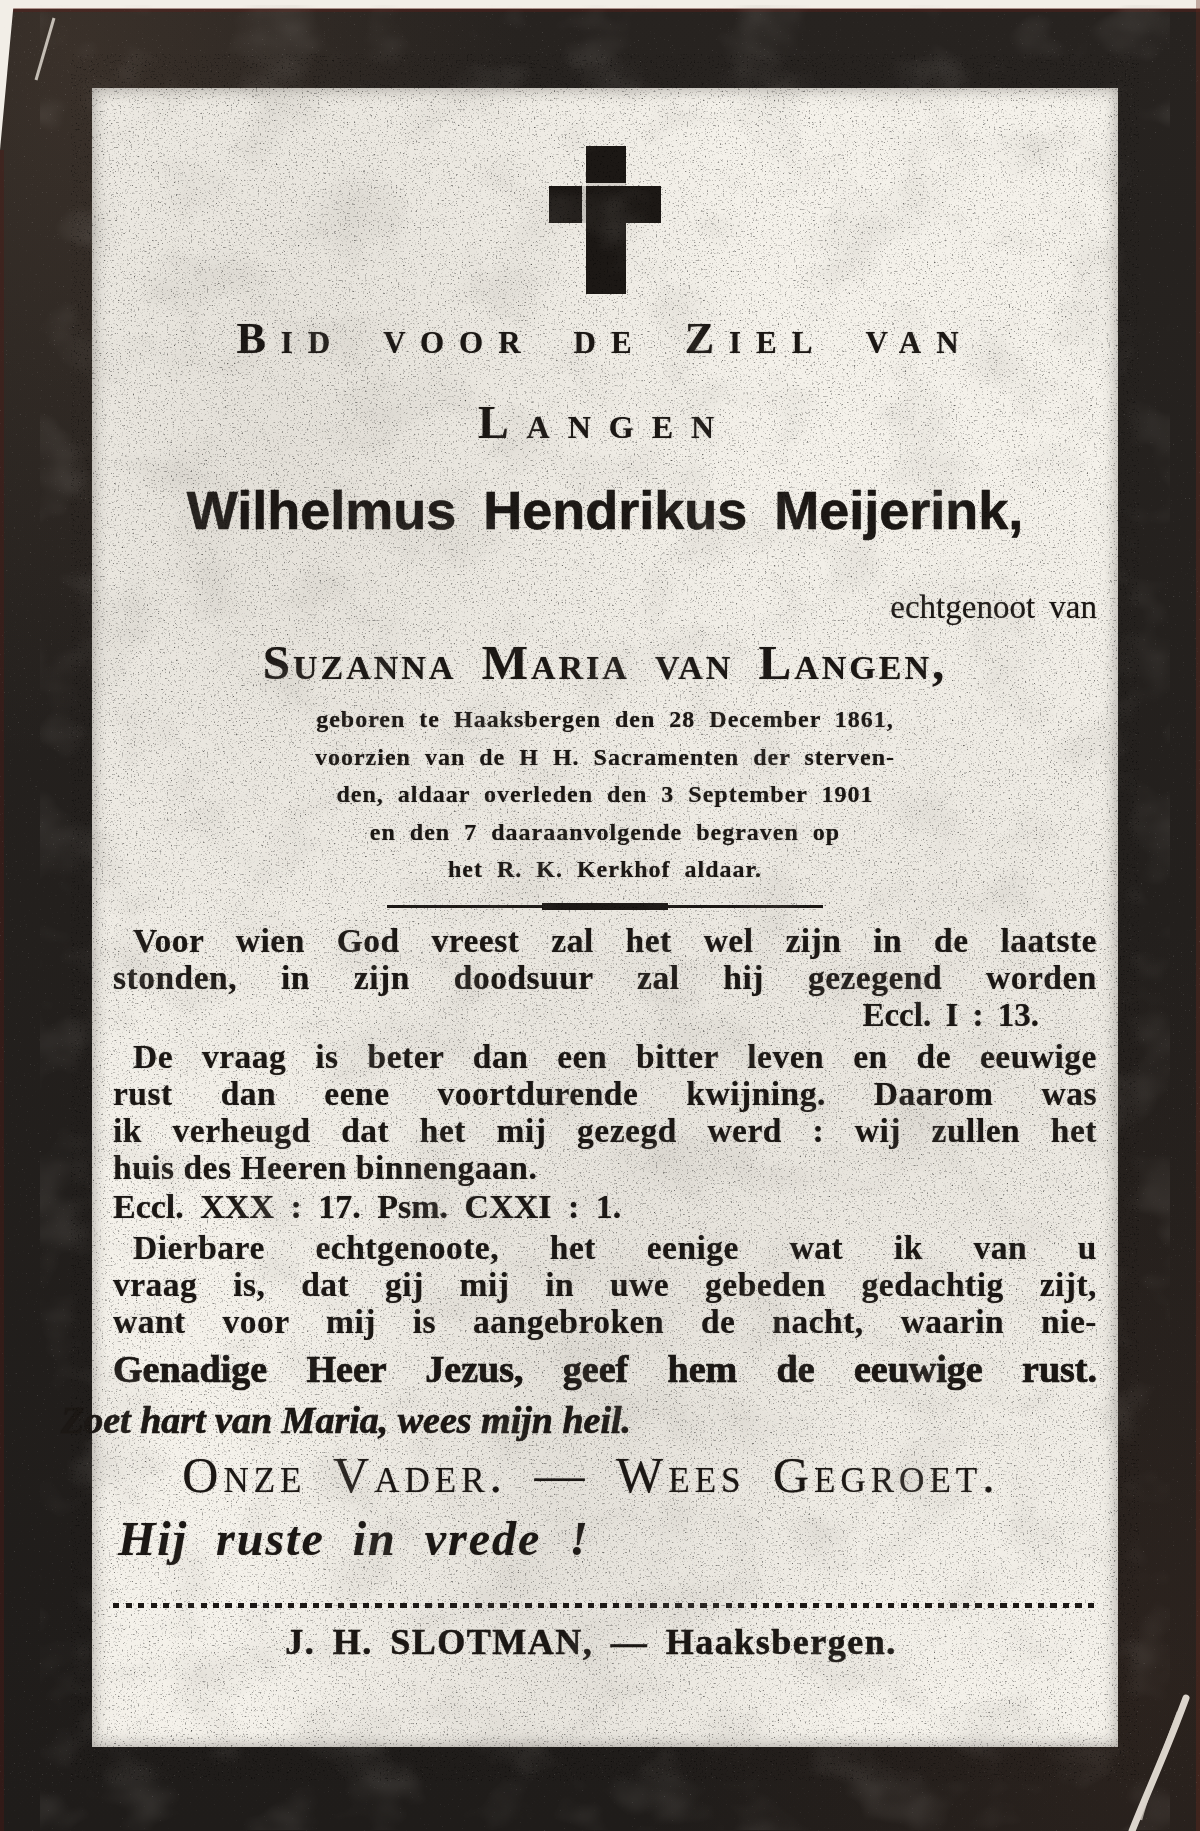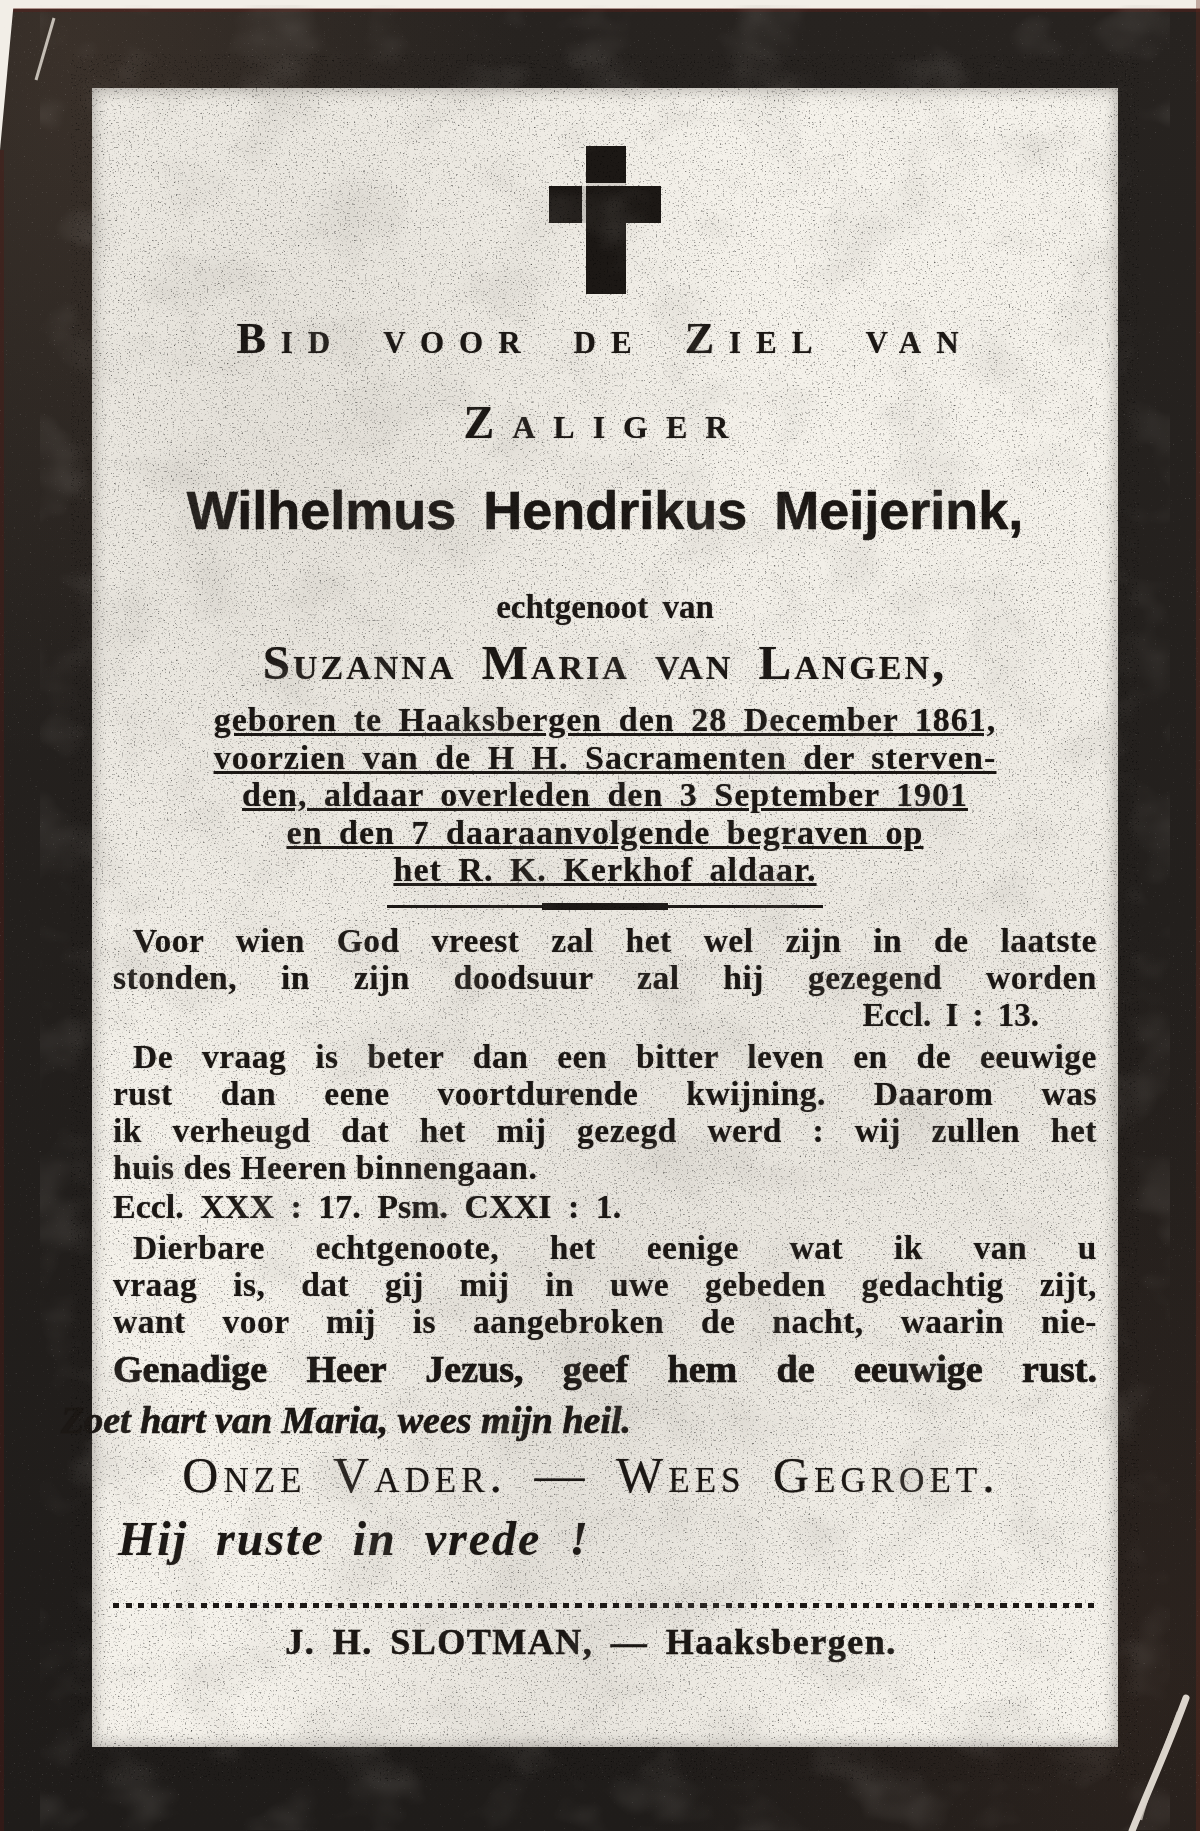--- a/index.html
+++ b/index.html
@@ -37,28 +37,28 @@
   .cross .gap-h{position:absolute;left:36px;top:37px;width:42px;height:3px;background:var(--paper);opacity:.85;}
   .cross .gap-v{position:absolute;left:33px;top:40px;width:4px;height:37px;background:var(--paper);opacity:.8;}
   
   .h1{flex:none;margin-top:20px;font-variant:small-caps;font-size:44px;line-height:50px;
       letter-spacing:15px;word-spacing:12px;text-align:center;font-weight:600;white-space:nowrap;}
   .h2{flex:none;margin-top:32px;font-variant:small-caps;font-size:46px;line-height:54px;
       letter-spacing:18px;text-align:center;font-weight:600;}
   .name{flex:none;margin-top:31px;font-family:"Liberation Sans","DejaVu Sans",sans-serif;
       font-weight:700;font-size:54px;line-height:58px;text-align:center;white-space:nowrap;
       word-spacing:12px;-webkit-text-stroke:.5px var(--ink);}
-  .relation{flex:none;margin-top:48px;font-size:33px;line-height:40px;font-weight:700;
-      text-align:center;word-spacing:6px;}
+  .relation{flex:none;margin-top:48px;font-size:33px;line-height:40px;font-weight:400;
+      text-align:right;word-spacing:6px;}
   .spouse{flex:none;margin-top:8px;font-variant:small-caps;font-size:49px;line-height:56px;
       font-weight:700;letter-spacing:3px;word-spacing:10px;text-align:center;white-space:nowrap;}
   
   .bio{flex:none;margin-top:10px;}
-  .bio-line{font-size:34px;line-height:37.5px;font-weight:700;text-align:center;
-      word-spacing:7px;letter-spacing:1px;white-space:nowrap;text-decoration:underline;}
+  .bio-line{font-size:24px;line-height:37.5px;font-weight:700;text-align:center;
+      word-spacing:7px;letter-spacing:1px;white-space:nowrap;}
   
   .rule{flex:none;position:relative;width:436px;height:9px;margin:13px auto 0;}
   .rule::before{content:"";position:absolute;left:0;right:0;top:3px;height:3px;background:var(--ink);}
   .rule::after{content:"";position:absolute;left:50%;top:1px;height:7px;width:126px;
       transform:translateX(-50%);background:var(--ink);}
   .dots{flex:none;margin-top:36px;height:5px;
       background:repeating-linear-gradient(90deg,var(--ink) 0 6px,transparent 6px 12.5px);}
   
   .block{flex:none;}
   .s1{margin-top:11px;}
@@ -95,21 +95,21 @@
   <div class="card">
 
     <div class="cross">
       <div class="v"></div>
         <div class="h"></div>
       <div class="gap-h"></div>
         <div class="gap-v"></div>
     </div>
 
     <div class="h1">Bid voor de Ziel van</div>
-    <div class="h2">Zaliger</div>
+    <div class="h2">Langen</div>
 
     <div class="name">Wilhelmus Hendrikus Meijerink,</div>
     <div class="relation">echtgenoot van</div>
     <div class="spouse">Suzanna Maria van Langen,</div>
 
     <div class="bio block">
       <div class="bio-line">geboren te Haaksbergen den 28 December 1861,</div>
       <div class="bio-line">voorzien van de H H. Sacramenten der sterven-</div>
       <div class="bio-line">den, aldaar overleden den 3 September 1901</div>
       <div class="bio-line">en den 7 daaraanvolgende begraven op</div>

